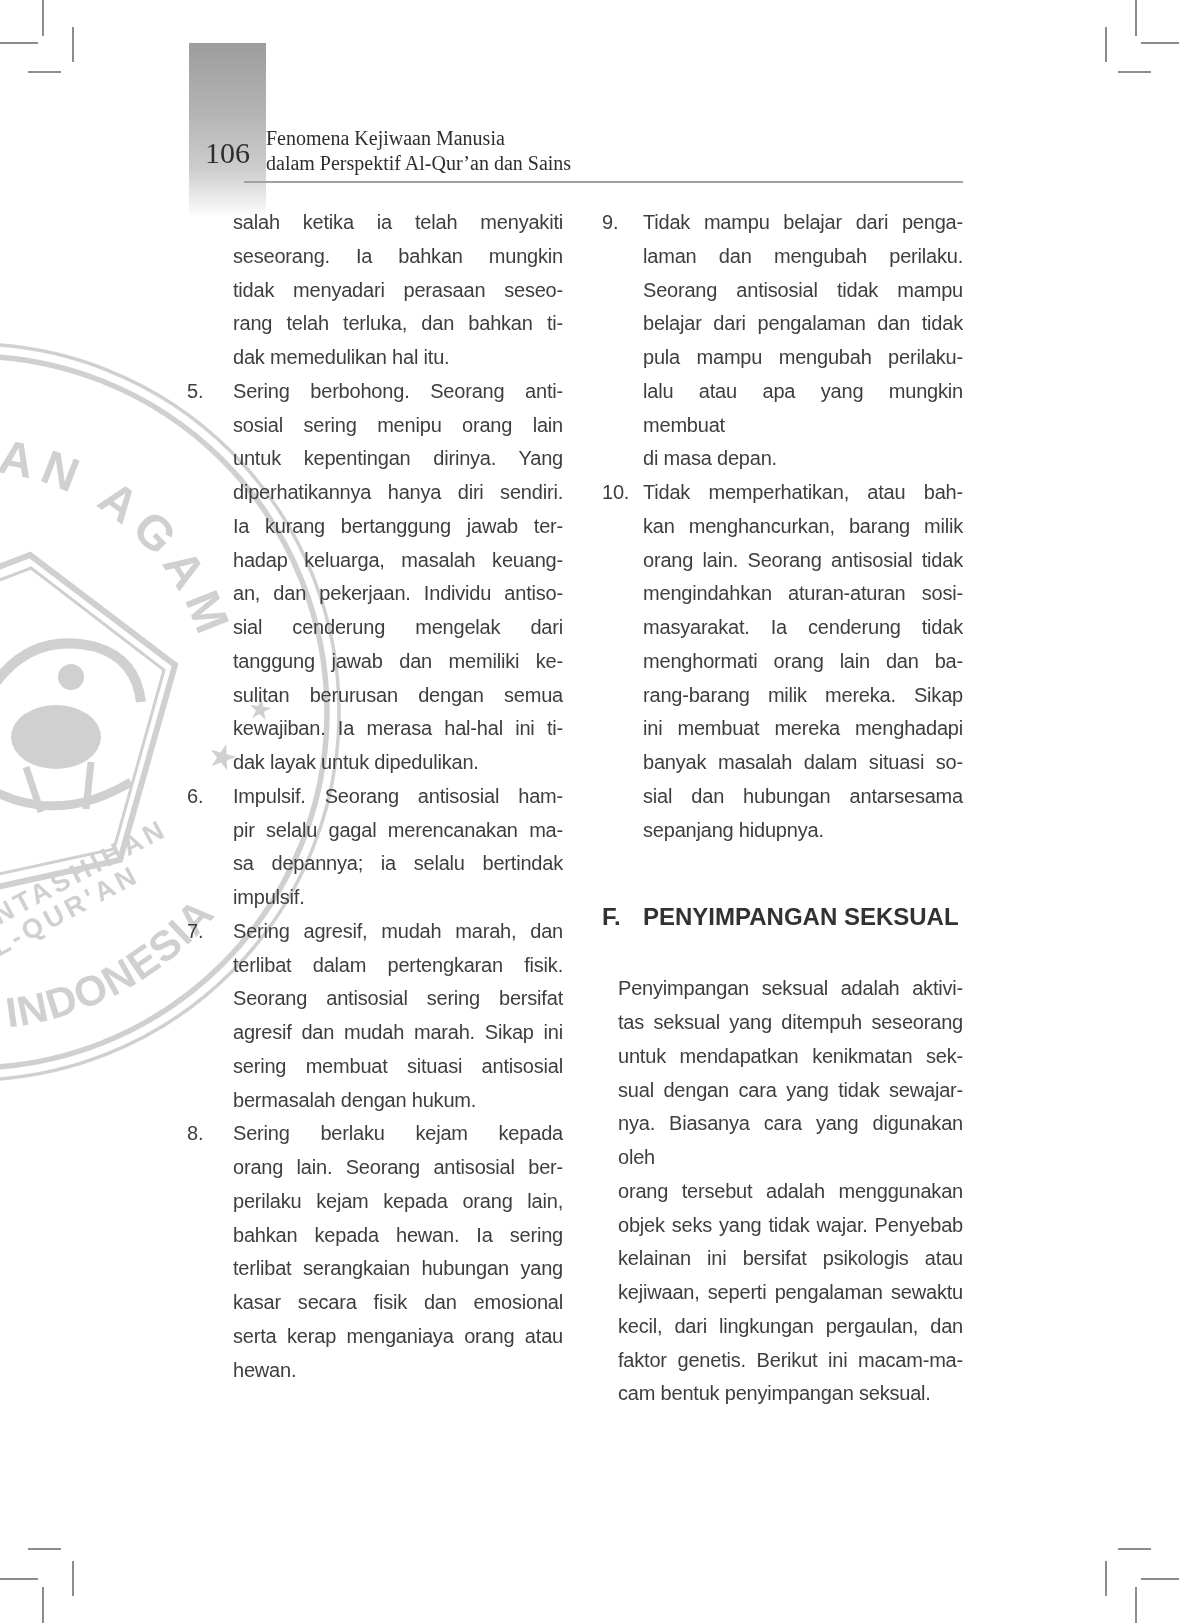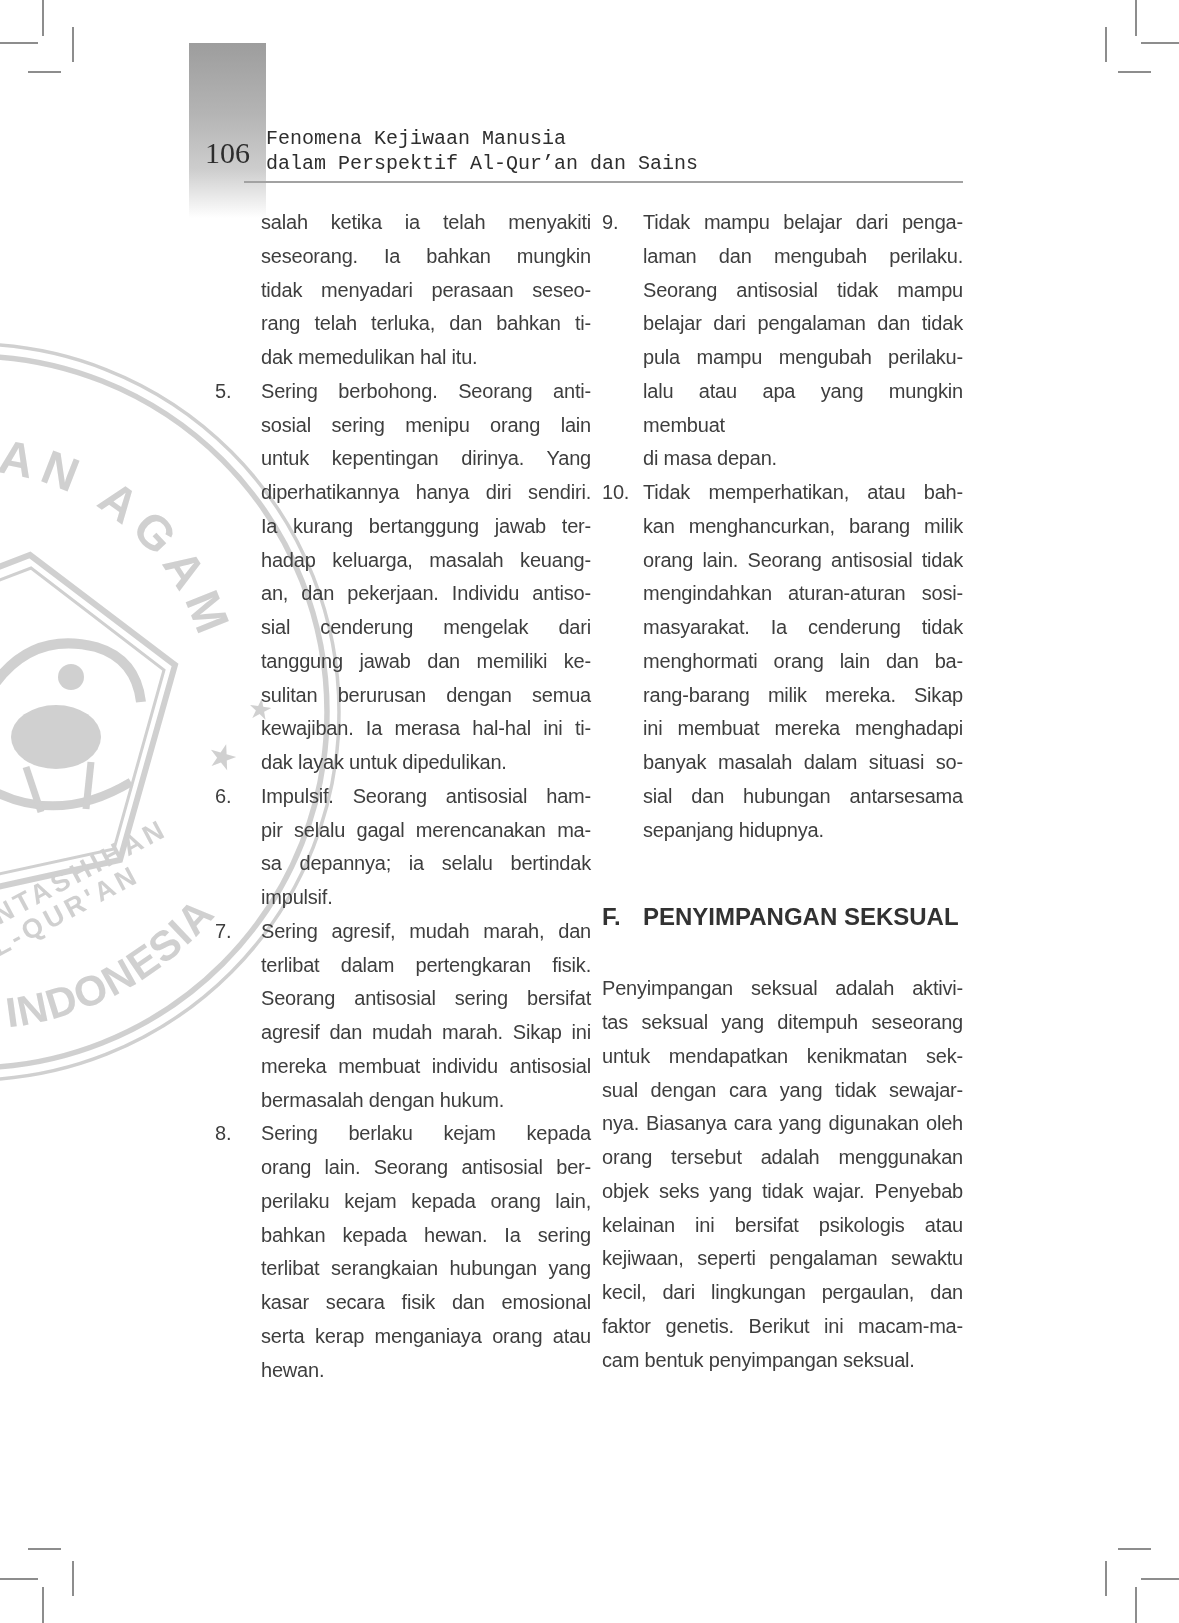--- a/index.html
+++ b/index.html
@@ -19,36 +19,36 @@
   .grad-bar {
     position:absolute; left:189px; top:43px; width:77px; height:175px;
     background:linear-gradient(180deg,#9d9d9d 0%, #b4b4b4 40%, #cdcdcd 72%, rgba(243,243,243,0) 100%);
   }
   .page-number {
     position:absolute; left:189px; top:136px; width:77px; text-align:center;
     font-family:"Liberation Serif", serif; font-size:30px; color:#2d2d2d;
   }
   .book-title {
     position:absolute; left:266px; top:126px;
-    font-family:Liberation Mono, monospace; font-size:20px; line-height:25px; color:#2e2e2e;
+    font-family:Liberation Serif, serif; font-size:20px; line-height:25px; color:#2e2e2e;
   }
   .header-rule { position:absolute; left:244px; top:181px; width:719px; height:2px; background:#a2a2a2; }
   
   .col { position:absolute; top:206px; color:#3e3e3e; font-size:20px; line-height:33.75px; letter-spacing:-0.2px; }
-  .col-left  { left:187px; width:376px;margin-left:28px; }
+  .col-left  { left:187px; width:376px; }
   .col-right { left:602px; width:361px; }
   .list-item { display:flex; }
   .col-left  .num { flex:0 0 46px; }
   .col-right .num { flex:0 0 41px; }
   .lines { flex:1; min-width:0; }
   .line { text-align:justify; text-align-last:justify; }
   .line.last { text-align-last:left; }
   .section-heading { margin-top:55px; display:flex; font-weight:bold; font-size:24px; line-height:30px; color:#323232; letter-spacing:0; }
   .section-heading .sh-num { flex:0 0 41px; }
-  .paragraph { margin-top:40px; }
+  .paragraph { margin-top:40px;margin-left:16px; }
 </style>
 </head>
 <body>
 
 <div class="page">
 
   <svg class="watermark" viewBox="0 0 900 900" xmlns="http://www.w3.org/2000/svg">
     <g fill="none" stroke="#c5c5c5">
       <circle cx="425" cy="425" r="368" stroke-width="3.5"></circle>
       <circle cx="425" cy="425" r="356" stroke-width="5.5"></circle>
@@ -141,21 +141,21 @@
           <div class="line last">impulsif.</div>
         </div>
       </div>
       <div class="list-item">
         <div class="num">7.</div>
         <div class="lines">
           <div class="line">Sering agresif, mudah marah, dan</div>
           <div class="line">terlibat dalam pertengkaran fisik.</div>
           <div class="line">Seorang antisosial sering bersifat</div>
           <div class="line">agresif dan mudah marah. Sikap ini</div>
-          <div class="line">mereka membuat individu antisosial</div>
+          <div class="line">sering membuat situasi antisosial</div>
           <div class="line last">bermasalah dengan hukum.</div>
         </div>
       </div>
       <div class="list-item">
         <div class="num">8.</div>
         <div class="lines">
           <div class="line">Sering berlaku kejam kepada</div>
           <div class="line">orang lain. Seorang antisosial ber-</div>
           <div class="line">perilaku kejam kepada orang lain,</div>
           <div class="line">bahkan kepada hewan. Ia sering</div>

